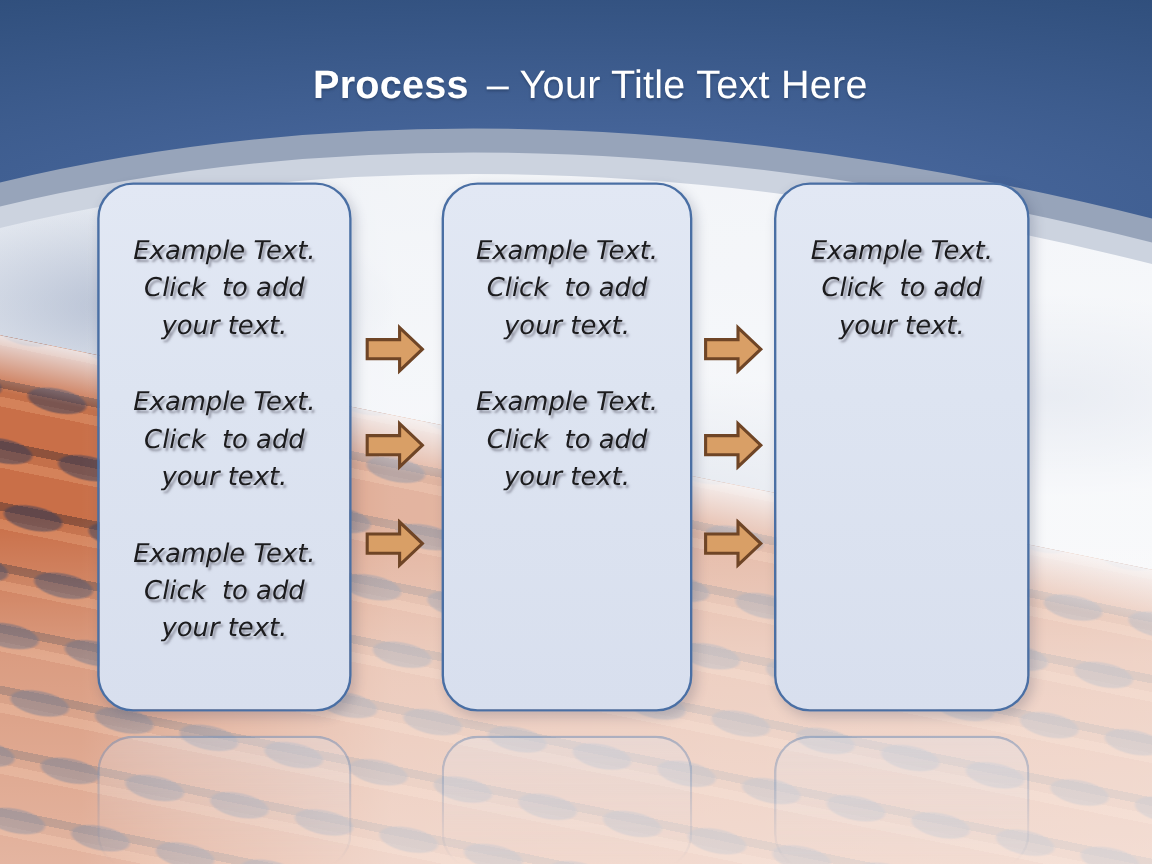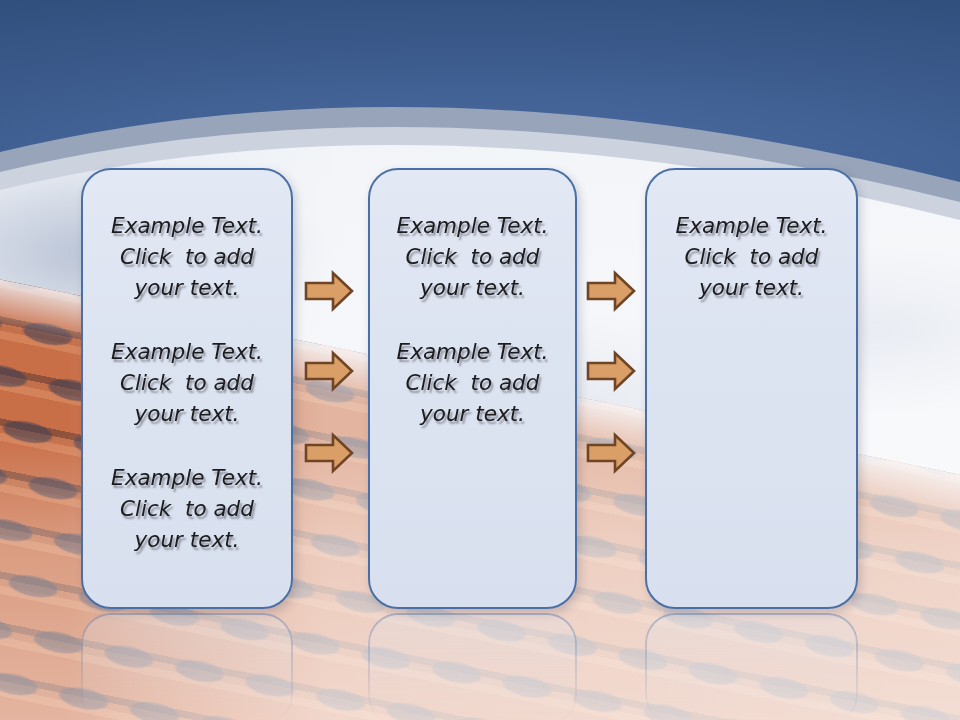--- a/index.html
+++ b/index.html
@@ -40,21 +40,21 @@
   .hs2{stop-color:var(--header-blue-dark,#2f4e7b);}
 
   .title{position:absolute;left:0;right:0;top:52px;z-index:6;margin:0;
     text-align:center;padding-left:24px;color:var(--title-text,#fff);
     font-size:33px;font-weight:normal;letter-spacing:.2px;
     text-shadow:0 1px 2px rgba(20,35,60,.35);}
   .title .t-bold{font-weight:bold;}
   .title .t-rest{margin-left:15px;}
 
   
-  .pbox{position:absolute;top:168px;height:441px;z-index:7;box-sizing:border-box;
+  .pbox{position:absolute;top:152px;height:441px;z-index:7;box-sizing:border-box;
     border:2.5px solid var(--box-border,#4a6fa4);border-radius:30px;
     background:linear-gradient(to bottom,#e2e8f4,var(--box-fill,#dde4f1) 40%,#d8dfee);
     box-shadow:3px 4px 10px rgba(55,65,95,.22);
     padding:40px 12px 0;text-align:center;}
   .pbox.b1{left:81px;width:212px;}
   .pbox.b2{left:368px;width:209px;}
   .pbox.b3{left:645px;width:213px;}
   .pbox p{margin:0 0 33px;white-space:pre-wrap;
     font-family:"DejaVu Sans",sans-serif;font-style:italic;
     font-size:21.5px;line-height:31px;color:var(--body-text,#1c1c1e);
@@ -91,20 +91,23 @@
       <radialGradient id="hg" cx="50%" cy="98%" r="115%">
         <stop offset="0" class="hs1"></stop>
         <stop offset="1" class="hs2"></stop>
       </radialGradient>
     </defs>
     <path d="M0,0 H960 V220 Q430,87 0,190 Z" fill="#ccd3df"></path>
     <path d="M0,0 H960 V202 Q430,69 0,172 Z" fill="#97a4ba"></path>
     <path d="M0,0 H960 V182 Q430,49 0,152 Z" fill="url(#hg)"></path>
   </svg>
 
+  <h1 class="title">
+    <span class="t-bold">Process</span><span class="t-rest">– Your Title Text Here</span>
+  </h1>
 
   <div class="refl b1"></div>
   <div class="refl b2"></div>
   <div class="refl b3"></div>
 
   <div class="pbox b1">
     <p>Example Text.
 Click  to add
 your text.</p>
     <p>Example Text.

